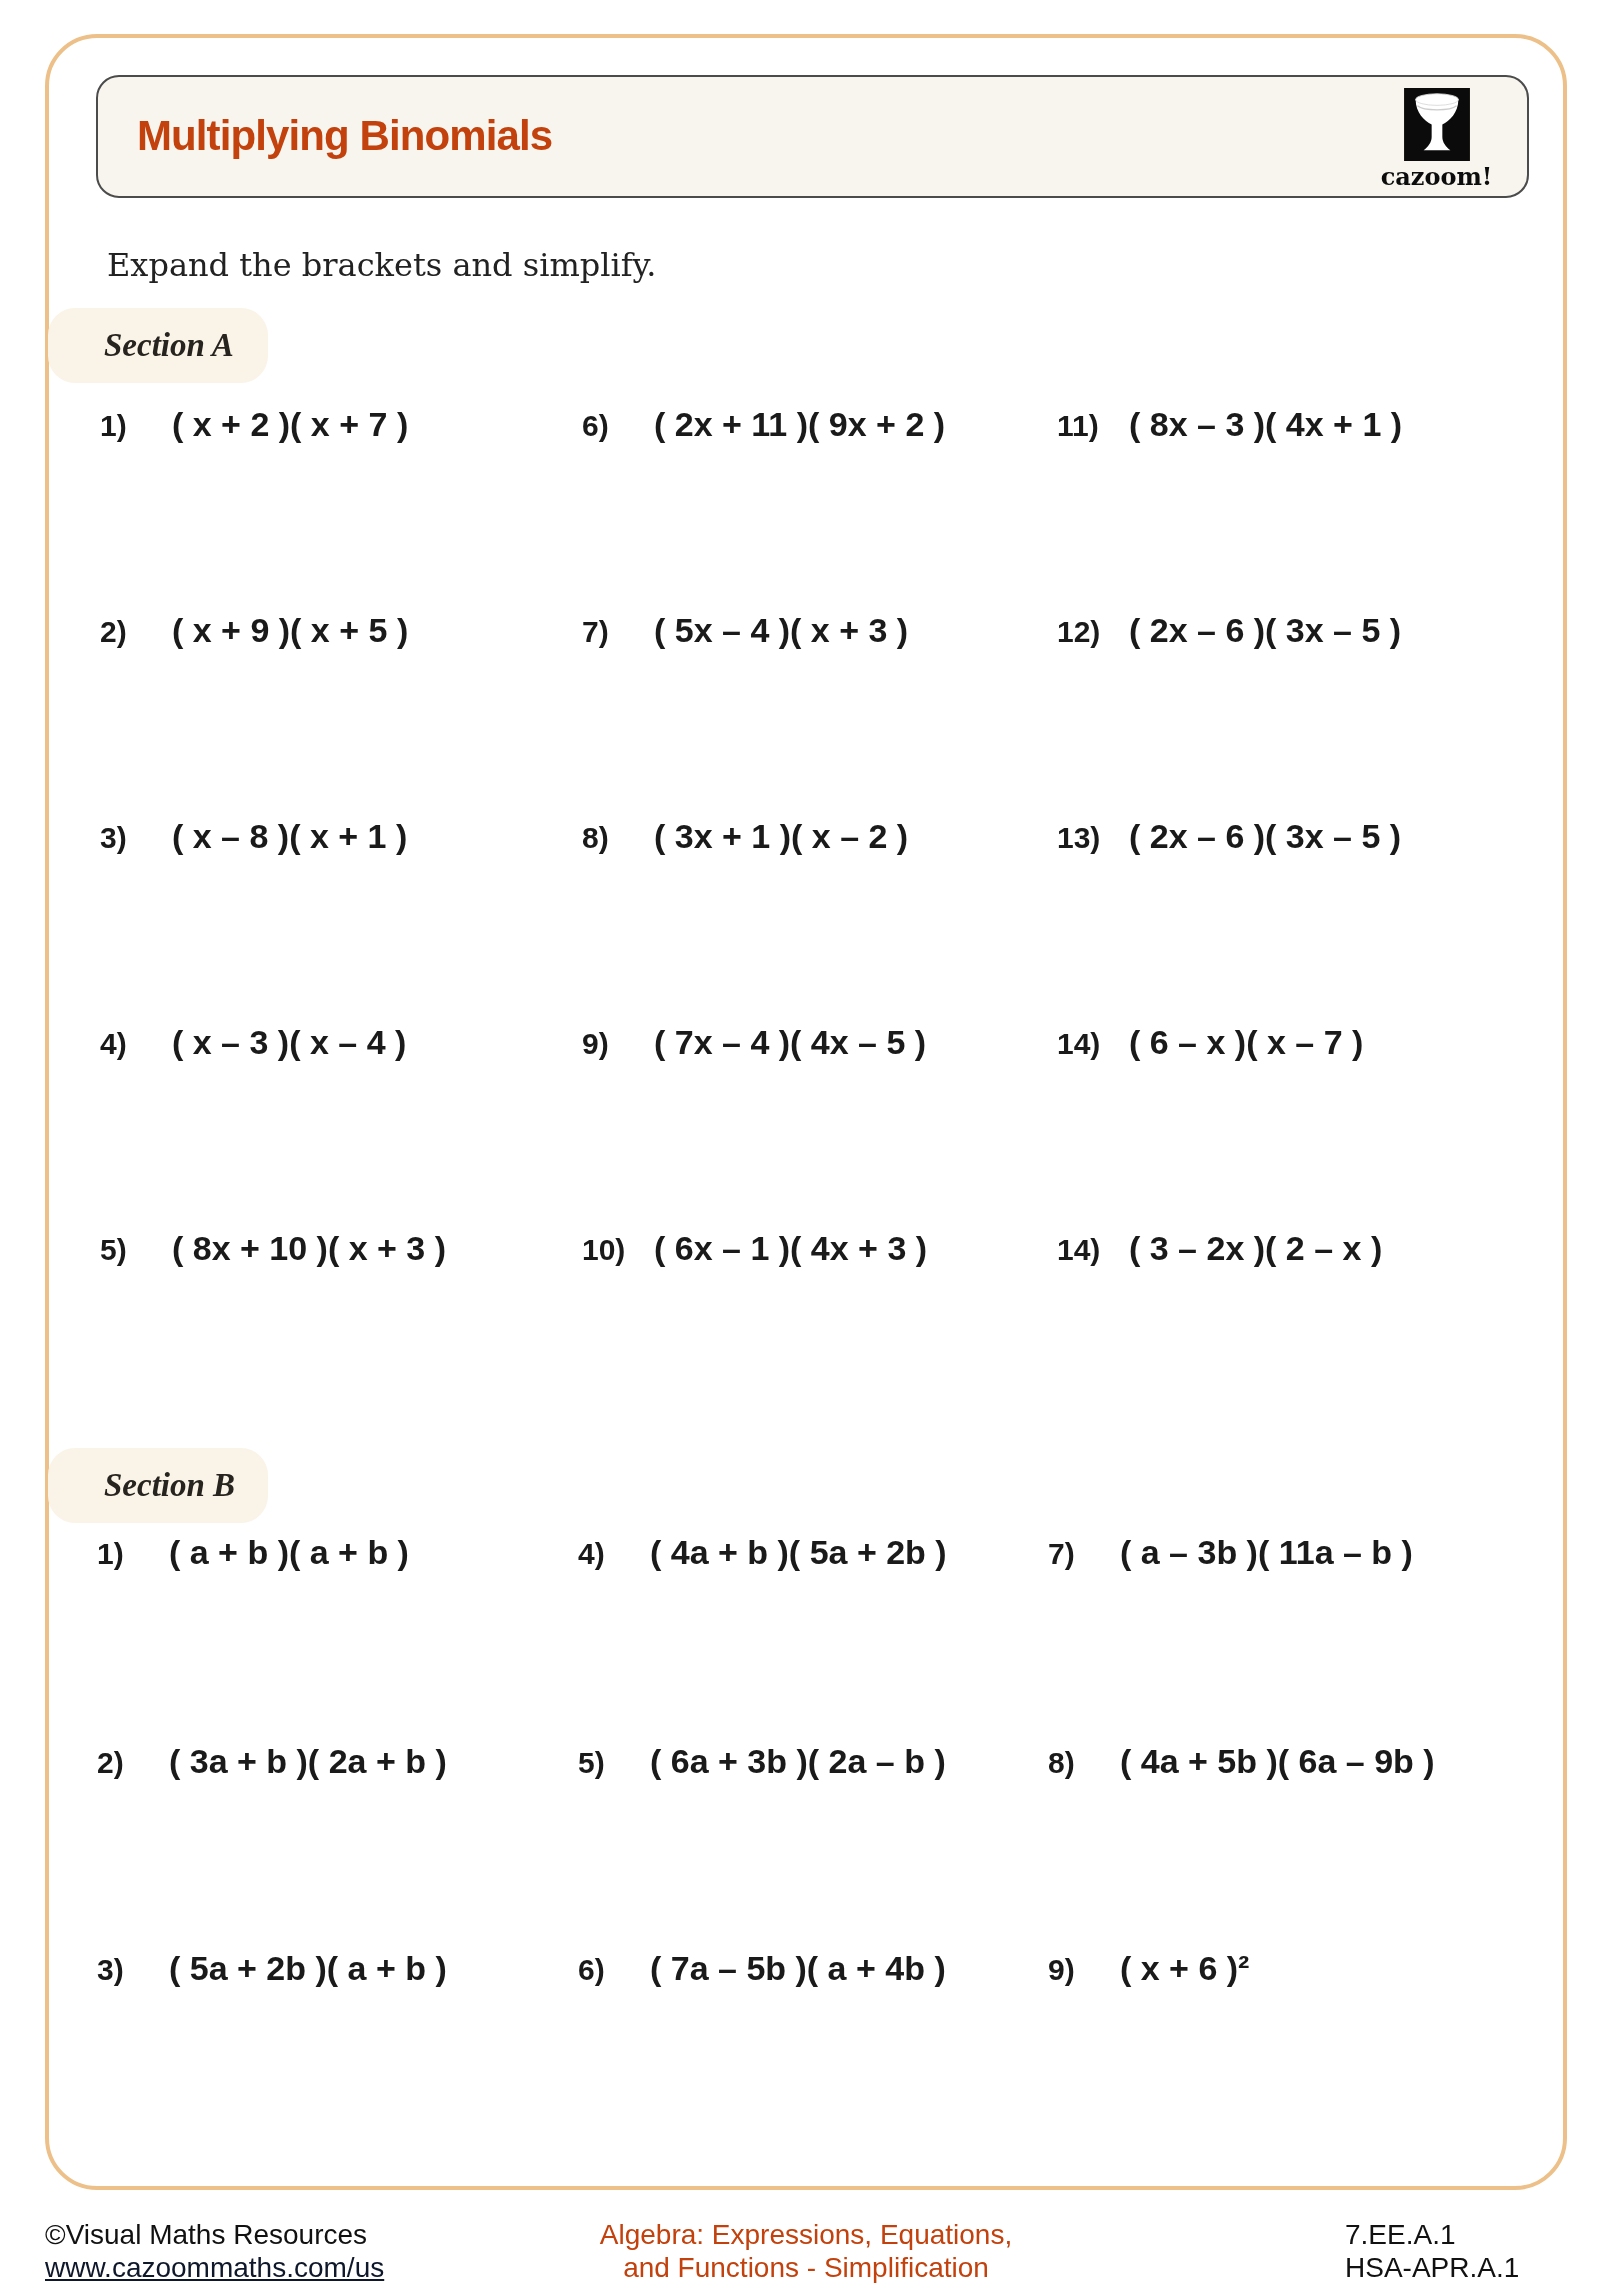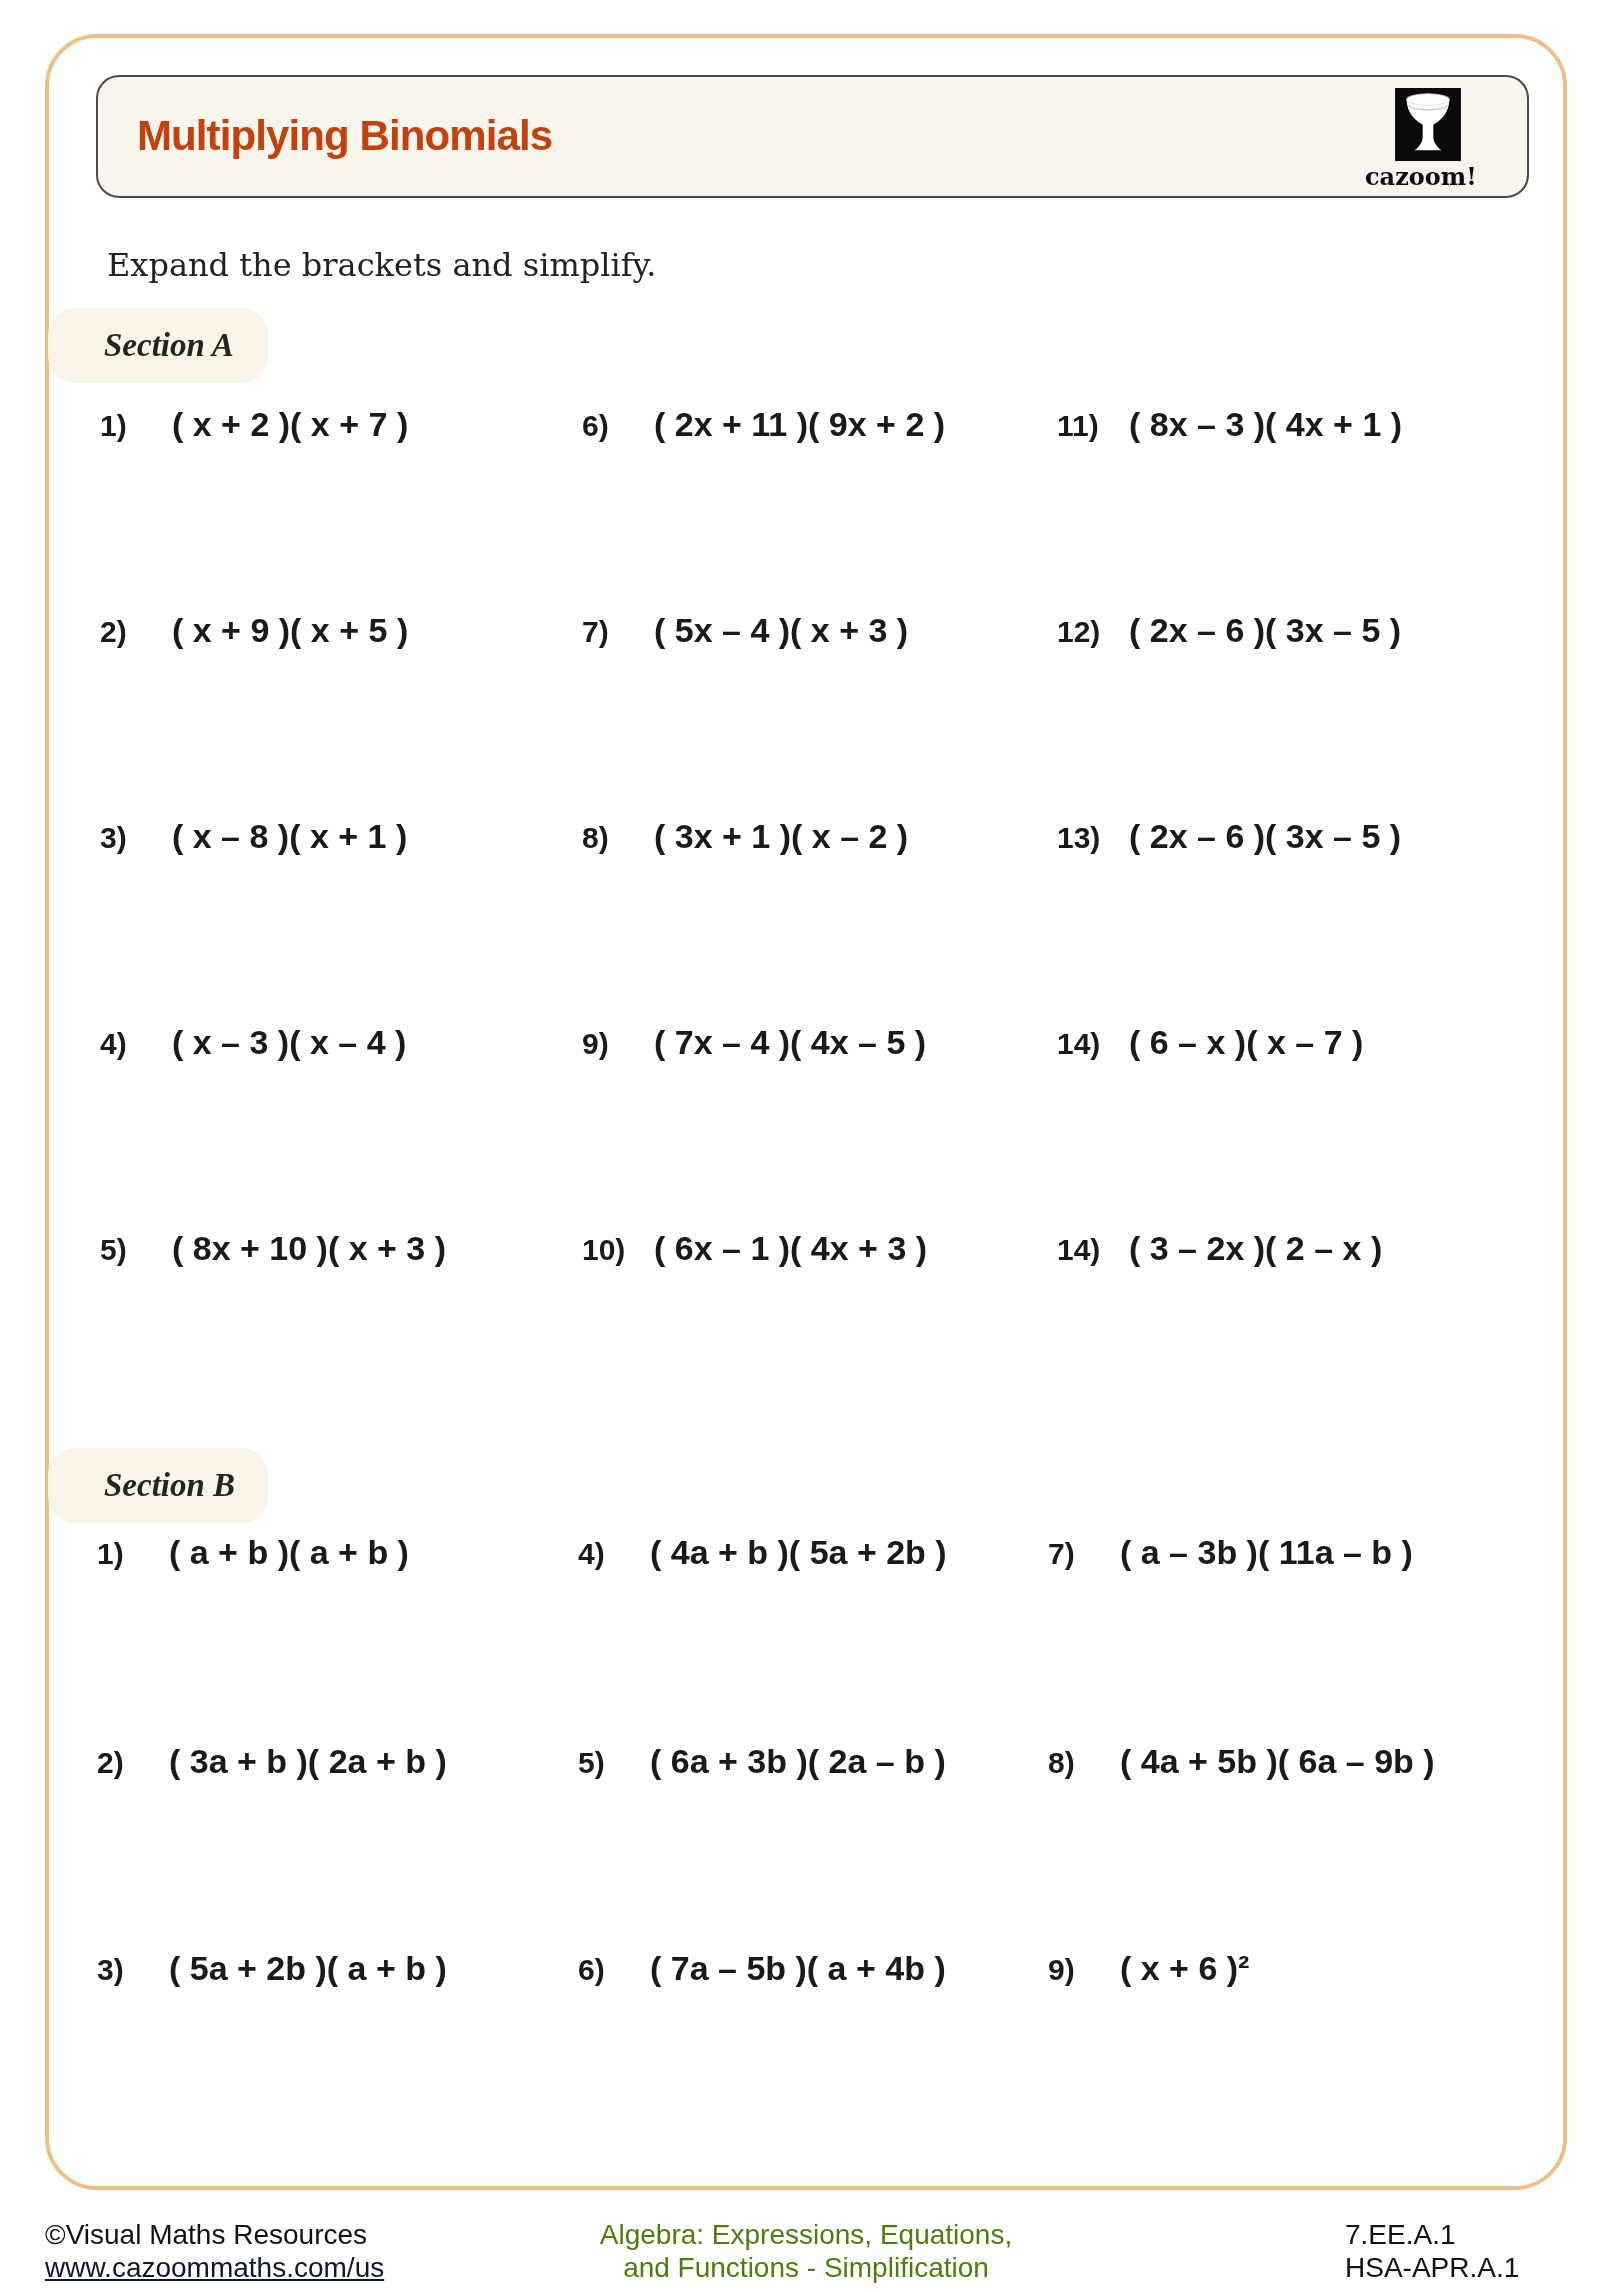--- a/index.html
+++ b/index.html
@@ -16,21 +16,21 @@
     position:absolute;left:96px;top:75px;width:1433px;height:123px;
     background:#f7f5ee;border:2.7px solid #4b4b4b;border-radius:23px;
     box-sizing:border-box;
   }
   .title-text{
     position:absolute;left:39px;top:0;height:117px;display:flex;align-items:center;
     font-size:42px;font-weight:700;letter-spacing:-0.9px;color:#c2410c;
     font-family:"Liberation Sans", sans-serif;
   }
   .logo{
-    position:absolute;right:37px;top:10.7px;width:125px;text-align:left;
+    position:absolute;right:28px;top:10.7px;width:125px;text-align:center;
   }
   .logo svg{display:block;margin:0 auto;}
   .logo-wordmark{
     font-family:"DejaVu Serif", serif;font-weight:700;font-size:24px;color:#0c0c0c;
     margin-top:0.9px;letter-spacing:0px;
   }
   .instruction{
     position:absolute;left:107px;top:246px;
     font-family:"DejaVu Serif", serif;font-size:32px;color:#222222;
   }
@@ -59,21 +59,21 @@
   .ar1{top:405px;} .ar2{top:611px;} .ar3{top:817px;} .ar4{top:1023px;} .ar5{top:1229px;}
   
   .bc1{left:97px;} .bc2{left:578px;} .bc3{left:1048px;}
   .br1{top:1533px;} .br2{top:1742px;} .br3{top:1949px;}
   
   .footer-left{position:absolute;left:45px;top:2219px;font-size:28px;color:#111;}
   .footer-left .line{height:33px;}
   .footer-link{color:#0f172a;text-decoration:underline;cursor:pointer;}
   .footer-center{
     position:absolute;left:555px;width:502px;top:2219px;text-align:center;
-    font-size:28px;color:#4d7c0f;
+    font-size:28px;color:#c2410c;
   }
   .footer-center .line{height:33px;}
   .footer-right{
     position:absolute;left:1345px;width:193px;top:2219px;text-align:left;
     font-size:28px;color:#111;
   }
   .footer-right .line{height:33px;}
 </style>
 </head>
 <body>

